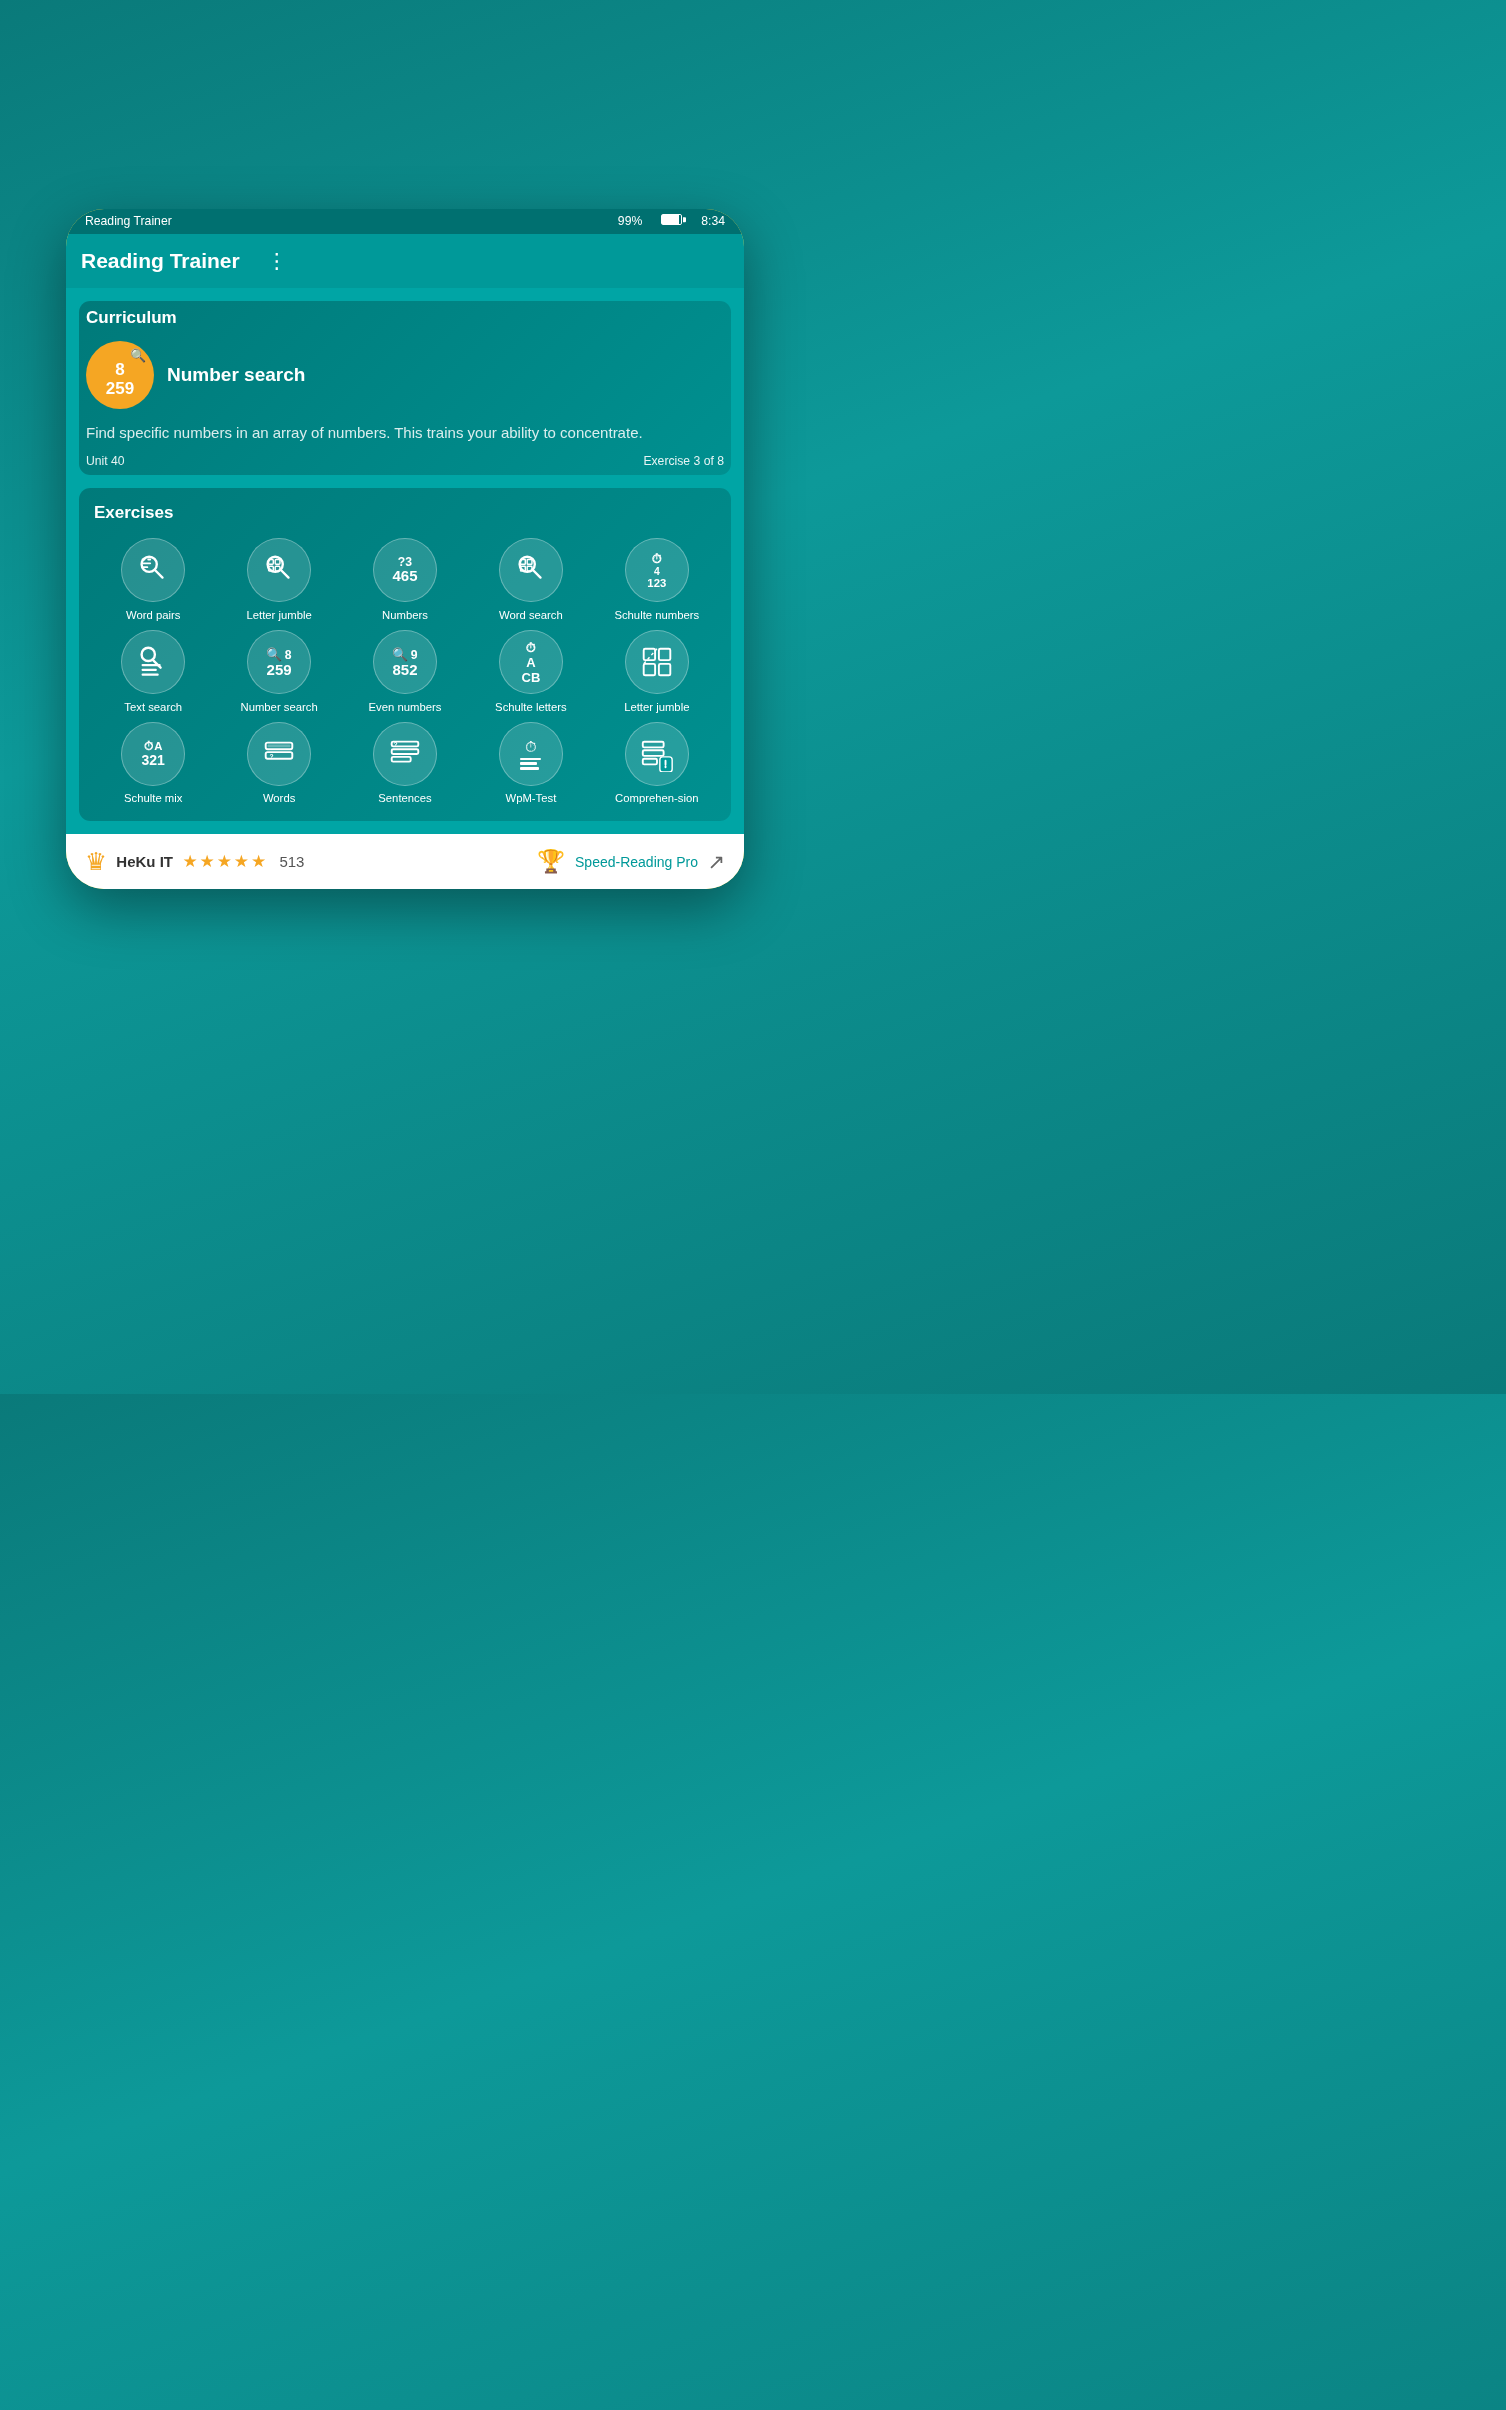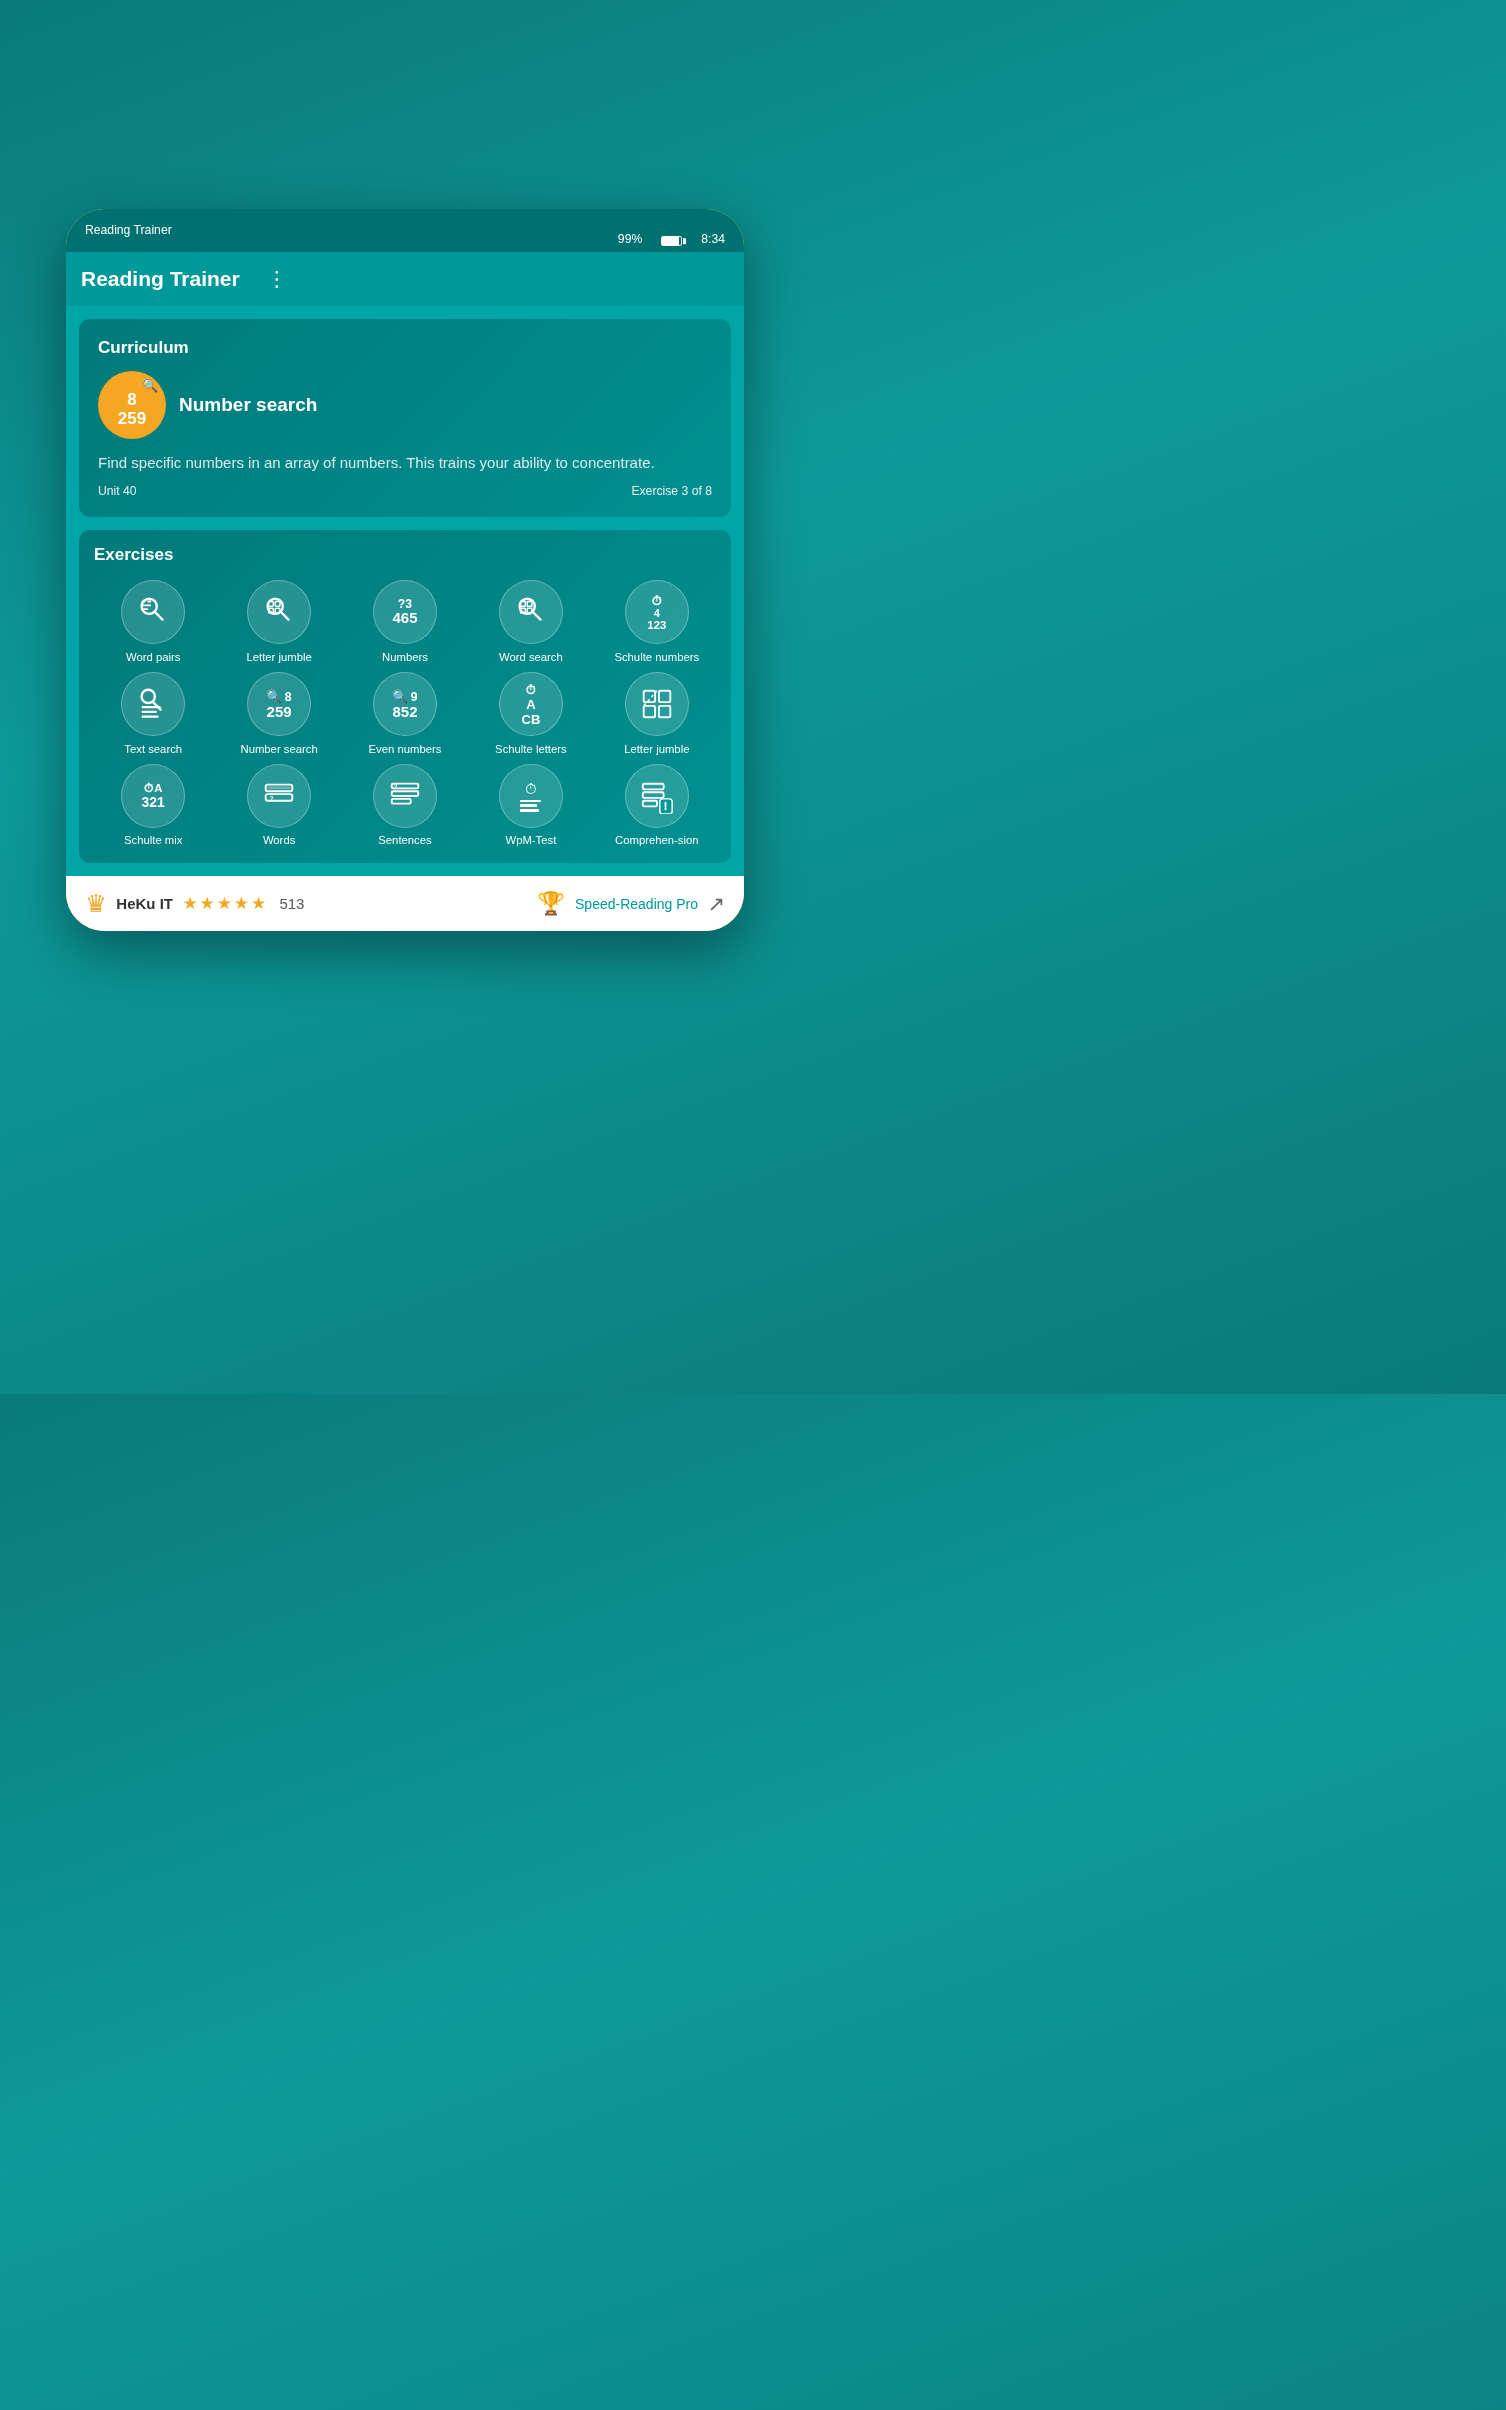--- a/index.html
+++ b/index.html
@@ -41,23 +41,22 @@
       background: #007070;
       color: white;
       font-size: 12.2px;
       padding: 5.6px 19px;
       display: flex;
       justify-content: space-between;
       align-items: center;
     }
     .status-bar-right {
       display: flex;
-      align-items: flex-end;
+      align-items: flex-start;
       gap: 19px;
-      margin-top: 18px;
     }
     .battery-icon {
       display: inline-block;
       width: 21px;
       height: 10.4px;
       border: 1.9px solid white;
       border-radius: 1.9px;
       position: relative;
     }
     .battery-icon::after {
@@ -138,21 +137,21 @@
     .cards-row {
       display: flex;
       gap: 11.3px;
       margin-bottom: 13px;
     }
 
     
     .curriculum-card {
       background: linear-gradient(135deg, #007a7a, #009090);
       border-radius: 11.3px;
-      padding: 19px;
+      padding: 7px;
       flex: 1.3;
       color: white;
     }
     .card-title {
       font-size: 17px;
       font-weight: 600;
       margin-bottom: 13px;
       color: white;
     }
     .curriculum-header {

